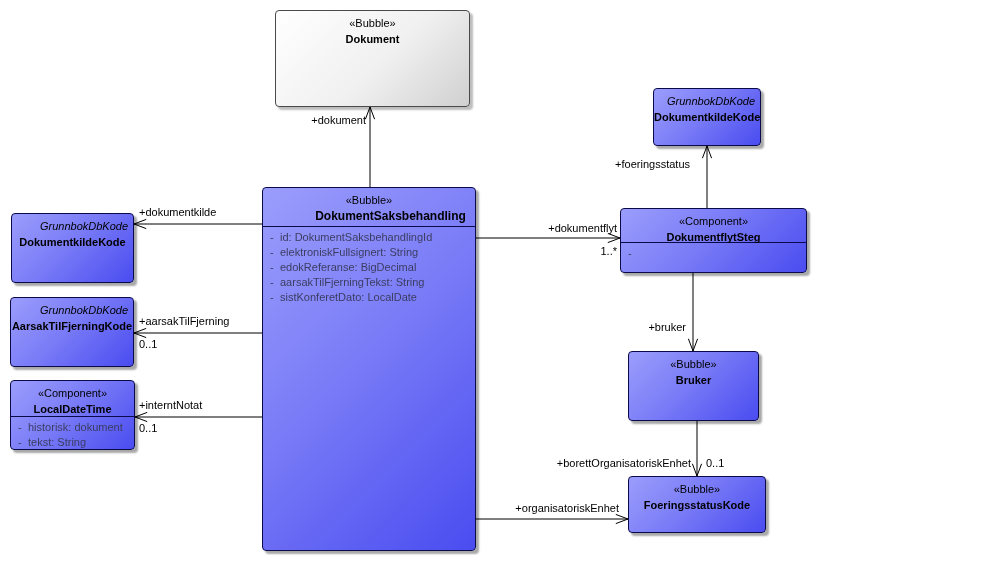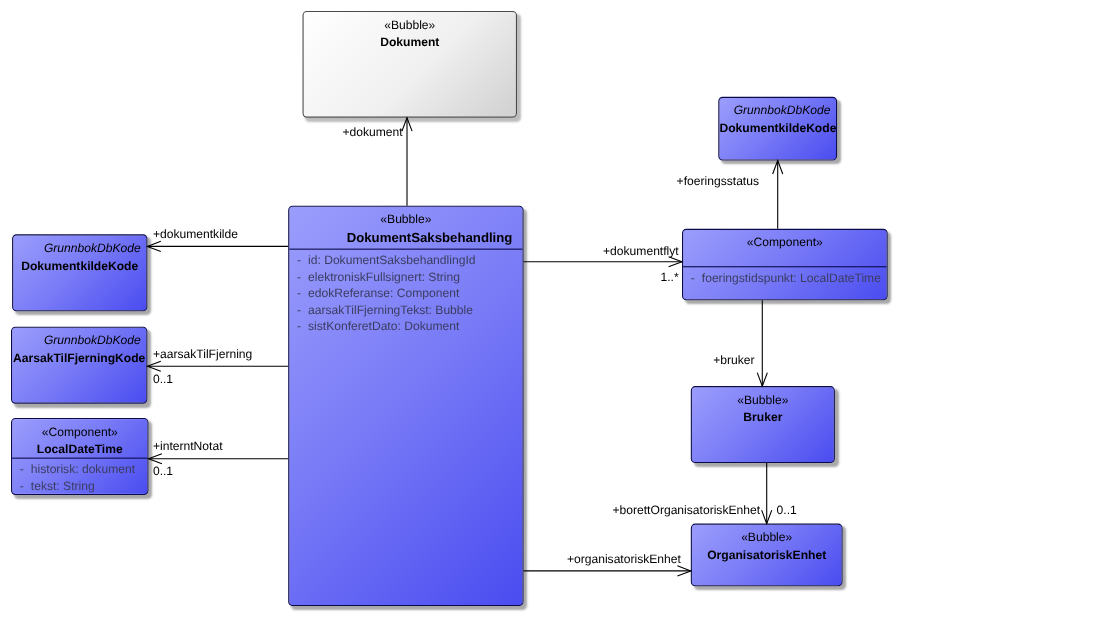--- a/index.html
+++ b/index.html
@@ -101,59 +101,59 @@
         <div class="attr-row">
           <span class="attr-marker">-</span>
           <span class="attr-text">id: DokumentSaksbehandlingId</span>
         </div>
         <div class="attr-row">
           <span class="attr-marker">-</span>
           <span class="attr-text">elektroniskFullsignert: String</span>
         </div>
         <div class="attr-row">
           <span class="attr-marker">-</span>
-          <span class="attr-text">edokReferanse: Component</span>
+          <span class="attr-text">edokReferanse: BigDecimal</span>
         </div>
         <div class="attr-row">
           <span class="attr-marker">-</span>
-          <span class="attr-text">aarsakTilFjerningTekst: Bubble</span>
+          <span class="attr-text">aarsakTilFjerningTekst: String</span>
         </div>
         <div class="attr-row">
           <span class="attr-marker">-</span>
-          <span class="attr-text">sistKonferetDato: Dokument</span>
+          <span class="attr-text">sistKonferetDato: LocalDate</span>
         </div>
       </div>
     </div>
     <div class="node blue" style="left: 653px; top: 88px; width: 108px; height: 58px;">
       <div class="node-head">
         <div class="stereotype italic-right">GrunnbokDbKode</div>
         <div class="node-name">DokumentkildeKode</div>
       </div>
     </div>
     <div class="node blue" style="left: 620px; top: 208px; width: 187px; height: 65px;">
       <div class="node-head with-sep" style="height: 34px;">
         <div class="stereotype">«Component»</div>
+        <div class="node-name">DokumentflytSteg</div>
       </div>
       <div class="attrs">
         <div class="attr-row">
           <span class="attr-marker">-</span>
-          <span class="attr-text">foeringstidspunkt: LocalDateTime</span>
         </div>
       </div>
     </div>
     <div class="node blue" style="left: 628px; top: 351px; width: 131px; height: 70px;">
       <div class="node-head">
         <div class="stereotype">«Bubble»</div>
         <div class="node-name">Bruker</div>
       </div>
     </div>
     <div class="node blue" style="left: 628px; top: 476px; width: 138px; height: 57px;">
       <div class="node-head">
         <div class="stereotype">«Bubble»</div>
-        <div class="node-name">OrganisatoriskEnhet</div>
+        <div class="node-name">FoeringsstatusKode</div>
       </div>
     </div>
     <div class="node blue" style="left: 11px; top: 213px; width: 123px; height: 70px;">
       <div class="node-head">
         <div class="stereotype italic-right">GrunnbokDbKode</div>
         <div class="node-name">DokumentkildeKode</div>
       </div>
     </div>
     <div class="node blue" style="left: 10px; top: 297px; width: 124px; height: 70px;">
       <div class="node-head">

